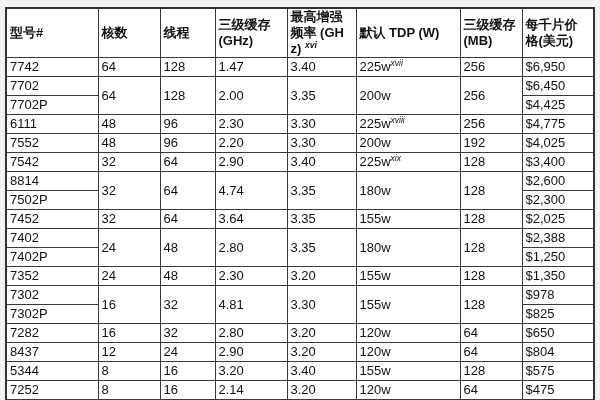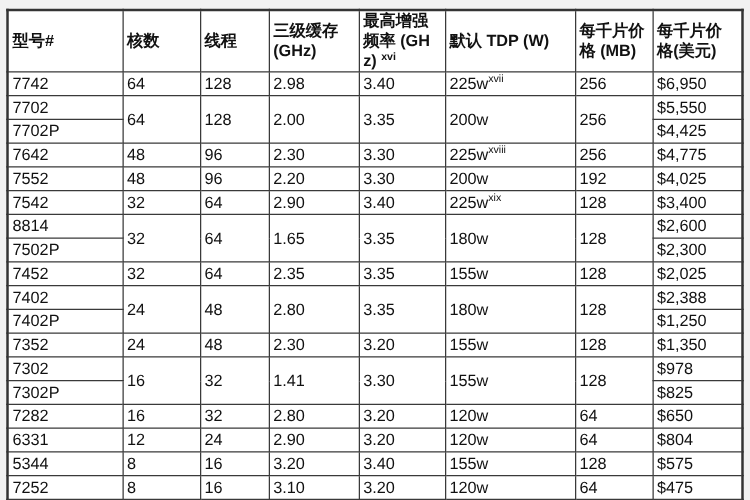--- a/index.html
+++ b/index.html
@@ -36,20 +36,21 @@
   .spec td{
     height:18px;
     line-height:18px;
     white-space:nowrap;
   }
   .spec sup{
     font-size:8.5px;
     line-height:0;
     vertical-align:super;
     letter-spacing:0;
+    font-style:italic;
   }
   
   col.c-model{width:92px;}
   col.c-cores{width:62px;}
   col.c-threads{width:55px;}
   col.c-base{width:72px;}
   col.c-boost{width:69px;}
   col.c-tdp{width:104px;}
   col.c-cache{width:62px;}
   col.c-price{width:72px;}
@@ -70,51 +71,51 @@
         <col class="c-price">
     </colgroup>
     <thead>
         <tr>
           <th><span>型号#</span></th>
           <th><span>核数</span></th>
           <th><span>线程</span></th>
           <th><span>三级缓存 (GHz)</span></th>
           <th><span>最高增强频率 (GHz)</span> <sup>xvi</sup></th>
           <th><span>默认 TDP (W)</span></th>
-          <th><span>每千片价格 (MB)</span></th>
+          <th><span>三级缓存 (MB)</span></th>
           <th><span>每千片价格(美元)</span></th>
         </tr>
       </thead>
     <tbody>
         <tr>
           <td><span>7742</span></td>
           <td><span>64</span></td>
           <td><span>128</span></td>
-          <td><span>2.98</span></td>
+          <td><span>1.47</span></td>
           <td><span>3.40</span></td>
           <td><span>225w</span><sup>xvii</sup></td>
           <td><span>256</span></td>
           <td><span>$6,950</span></td>
         </tr>
         <tr>
           <td><span>7702</span></td>
           <td rowspan="2"><span>64</span></td>
           <td rowspan="2"><span>128</span></td>
           <td rowspan="2"><span>2.00</span></td>
           <td rowspan="2"><span>3.35</span></td>
           <td rowspan="2"><span>200w</span></td>
           <td rowspan="2"><span>256</span></td>
-          <td><span>$5,550</span></td>
+          <td><span>$6,450</span></td>
         </tr>
         <tr>
           <td><span>7702P</span></td>
           <td><span>$4,425</span></td>
         </tr>
         <tr>
-          <td><span>7642</span></td>
+          <td><span>6111</span></td>
           <td><span>48</span></td>
           <td><span>96</span></td>
           <td><span>2.30</span></td>
           <td><span>3.30</span></td>
           <td><span>225w</span><sup>xviii</sup></td>
           <td><span>256</span></td>
           <td><span>$4,775</span></td>
         </tr>
         <tr>
           <td><span>7552</span></td>
@@ -133,35 +134,35 @@
           <td><span>2.90</span></td>
           <td><span>3.40</span></td>
           <td><span>225w</span><sup>xix</sup></td>
           <td><span>128</span></td>
           <td><span>$3,400</span></td>
         </tr>
         <tr>
           <td><span>8814</span></td>
           <td rowspan="2"><span>32</span></td>
           <td rowspan="2"><span>64</span></td>
-          <td rowspan="2"><span>1.65</span></td>
+          <td rowspan="2"><span>4.74</span></td>
           <td rowspan="2"><span>3.35</span></td>
           <td rowspan="2"><span>180w</span></td>
           <td rowspan="2"><span>128</span></td>
           <td><span>$2,600</span></td>
         </tr>
         <tr>
           <td><span>7502P</span></td>
           <td><span>$2,300</span></td>
         </tr>
         <tr>
           <td><span>7452</span></td>
           <td><span>32</span></td>
           <td><span>64</span></td>
-          <td><span>2.35</span></td>
+          <td><span>3.64</span></td>
           <td><span>3.35</span></td>
           <td><span>155w</span></td>
           <td><span>128</span></td>
           <td><span>$2,025</span></td>
         </tr>
         <tr>
           <td><span>7402</span></td>
           <td rowspan="2"><span>24</span></td>
           <td rowspan="2"><span>48</span></td>
           <td rowspan="2"><span>2.80</span></td>
@@ -181,42 +182,42 @@
           <td><span>2.30</span></td>
           <td><span>3.20</span></td>
           <td><span>155w</span></td>
           <td><span>128</span></td>
           <td><span>$1,350</span></td>
         </tr>
         <tr>
           <td><span>7302</span></td>
           <td rowspan="2"><span>16</span></td>
           <td rowspan="2"><span>32</span></td>
-          <td rowspan="2"><span>1.41</span></td>
+          <td rowspan="2"><span>4.81</span></td>
           <td rowspan="2"><span>3.30</span></td>
           <td rowspan="2"><span>155w</span></td>
           <td rowspan="2"><span>128</span></td>
           <td><span>$978</span></td>
         </tr>
         <tr>
           <td><span>7302P</span></td>
           <td><span>$825</span></td>
         </tr>
         <tr>
           <td><span>7282</span></td>
           <td><span>16</span></td>
           <td><span>32</span></td>
           <td><span>2.80</span></td>
           <td><span>3.20</span></td>
           <td><span>120w</span></td>
           <td><span>64</span></td>
           <td><span>$650</span></td>
         </tr>
         <tr>
-          <td><span>6331</span></td>
+          <td><span>8437</span></td>
           <td><span>12</span></td>
           <td><span>24</span></td>
           <td><span>2.90</span></td>
           <td><span>3.20</span></td>
           <td><span>120w</span></td>
           <td><span>64</span></td>
           <td><span>$804</span></td>
         </tr>
         <tr>
           <td><span>5344</span></td>
@@ -225,21 +226,21 @@
           <td><span>3.20</span></td>
           <td><span>3.40</span></td>
           <td><span>155w</span></td>
           <td><span>128</span></td>
           <td><span>$575</span></td>
         </tr>
         <tr>
           <td><span>7252</span></td>
           <td><span>8</span></td>
           <td><span>16</span></td>
-          <td><span>3.10</span></td>
+          <td><span>2.14</span></td>
           <td><span>3.20</span></td>
           <td><span>120w</span></td>
           <td><span>64</span></td>
           <td><span>$475</span></td>
         </tr>
         <tr>
           <td></td>
           <td></td>
           <td></td>
           <td></td>

